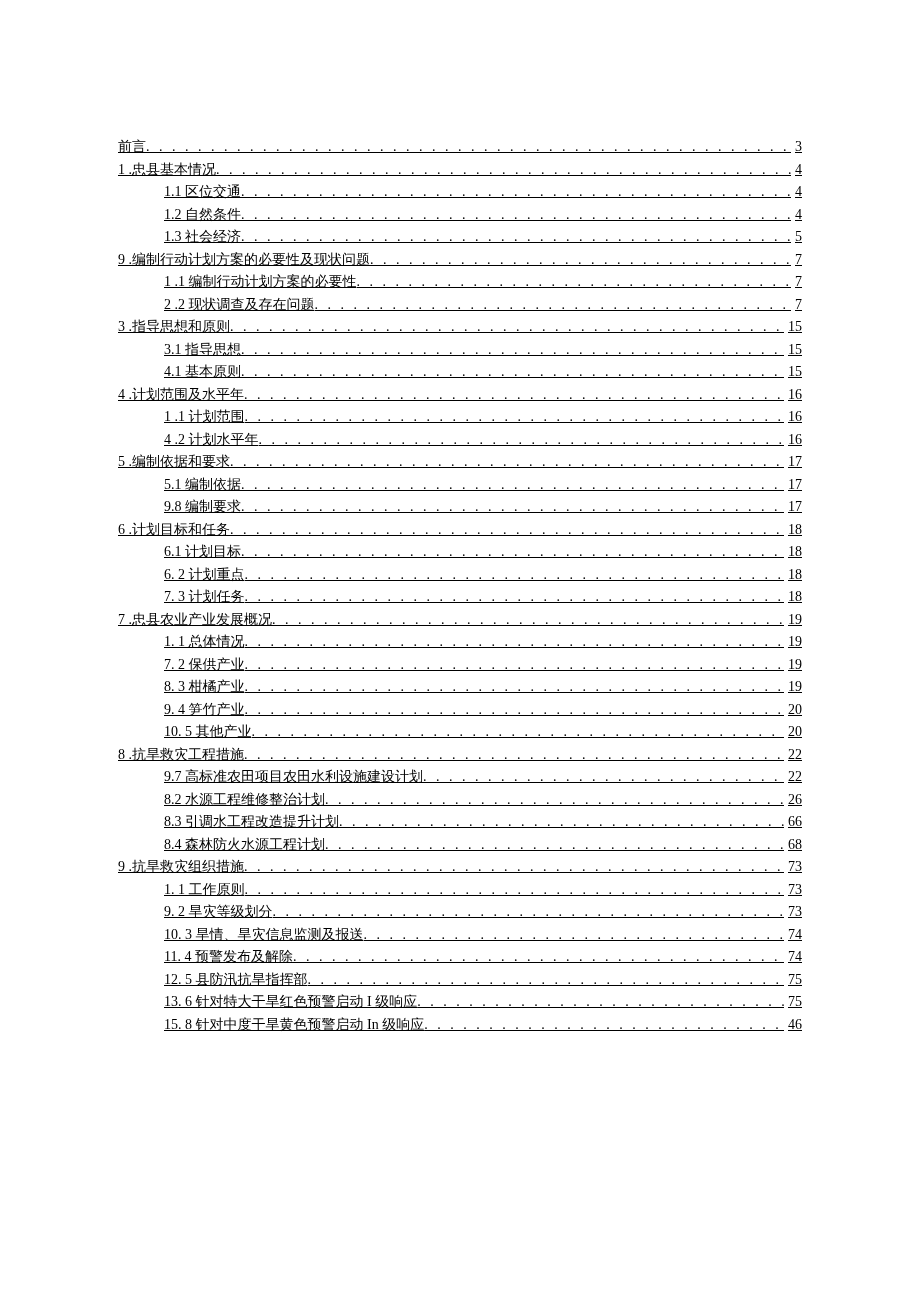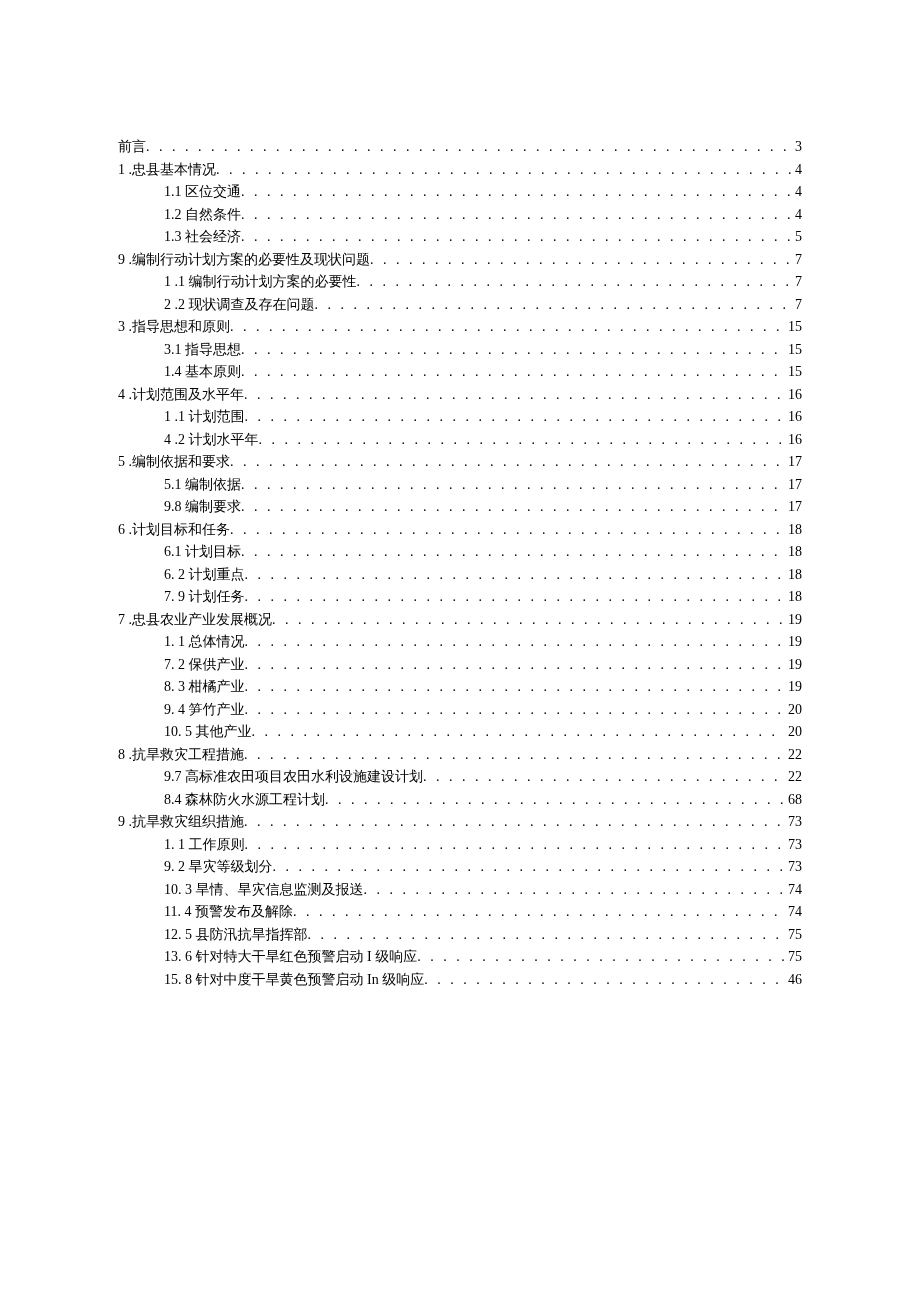--- a/index.html
+++ b/index.html
@@ -17,20 +17,21 @@
     color: #000;
     font-size: 14px;
   }
   .toc-line {
     display: flex;
     align-items: baseline;
     white-space: nowrap;
     line-height: 1;
     margin-bottom: 8.5px;
     font-size: 14px;
+    text-decoration: underline;
   }
   .toc-line.sub {
     padding-left: 46px;
   }
   .dots {
     flex: 1 1 auto;
     overflow: hidden;
     letter-spacing: 3px;
     color: #000;
   }
@@ -90,21 +91,21 @@
         <span>3   .指导思想和原则</span>
         <span class="dots"></span>
         <span class="pg">15</span>
       </div>
       <div class="toc-line sub">
         <span>3.1    指导思想</span>
         <span class="dots"></span>
         <span class="pg">15</span>
       </div>
       <div class="toc-line sub">
-        <span>1.4    基本原则</span>
+        <span>4.1    基本原则</span>
         <span class="dots"></span>
         <span class="pg">15</span>
       </div>
       <div class="toc-line">
         <span>4   .计划范围及水平年</span>
         <span class="dots"></span>
         <span class="pg">16</span>
       </div>
       <div class="toc-line sub">
         <span>1   .1 计划范围</span>
@@ -140,21 +141,21 @@
         <span>6.1    计划目标</span>
         <span class="dots"></span>
         <span class="pg">18</span>
       </div>
       <div class="toc-line sub">
         <span>6.   2 计划重点</span>
         <span class="dots"></span>
         <span class="pg">18</span>
       </div>
       <div class="toc-line sub">
-        <span>7.   9 计划任务</span>
+        <span>7.   3 计划任务</span>
         <span class="dots"></span>
         <span class="pg">18</span>
       </div>
       <div class="toc-line">
         <span>7   .忠县农业产业发展概况</span>
         <span class="dots"></span>
         <span class="pg">19</span>
       </div>
       <div class="toc-line sub">
         <span>1.   1 总体情况</span>
@@ -183,20 +184,30 @@
       </div>
       <div class="toc-line">
         <span>8   .抗旱救灾工程措施</span>
         <span class="dots"></span>
         <span class="pg">22</span>
       </div>
       <div class="toc-line sub">
         <span>9.7 高标准农田项目农田水利设施建设计划</span>
         <span class="dots"></span>
         <span class="pg">22</span>
+      </div>
+      <div class="toc-line sub">
+        <span>8.2 水源工程维修整治计划</span>
+        <span class="dots"></span>
+        <span class="pg">26</span>
+      </div>
+      <div class="toc-line sub">
+        <span>8.3 引调水工程改造提升计划</span>
+        <span class="dots"></span>
+        <span class="pg">66</span>
       </div>
       <div class="toc-line sub">
         <span>8.4 森林防火水源工程计划</span>
         <span class="dots"></span>
         <span class="pg">68</span>
       </div>
       <div class="toc-line">
         <span>9   .抗旱救灾组织措施</span>
         <span class="dots"></span>
         <span class="pg">73</span>

